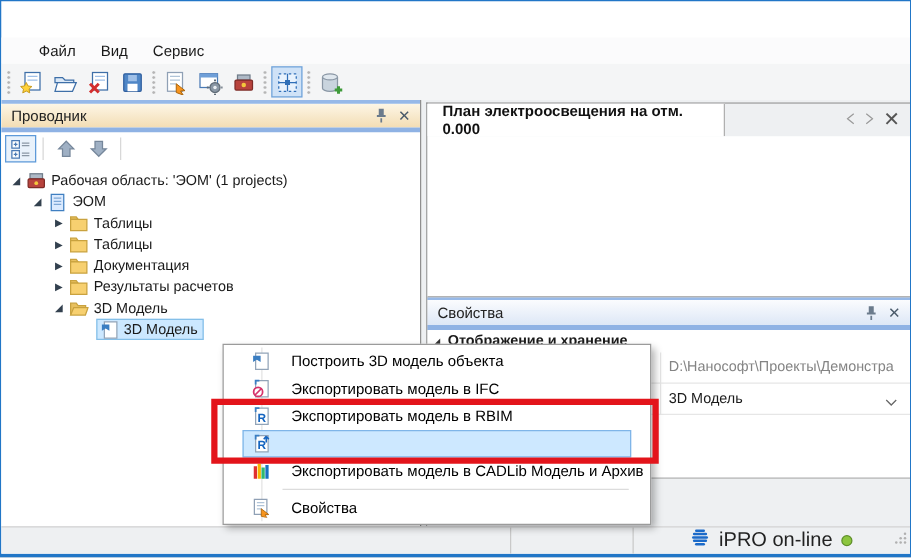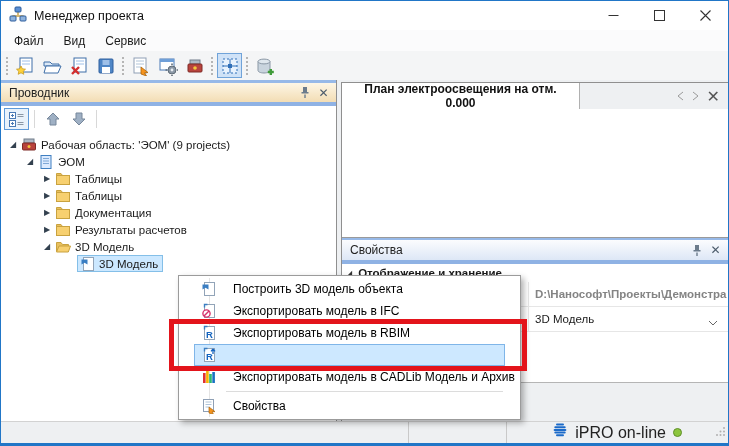--- a/index.html
+++ b/index.html
@@ -8,21 +8,21 @@
   .window *{box-sizing:border-box;}
 
   
   .titlebar{position:absolute;left:0;top:0;width:100%;height:29px;background:#fff;
             display:flex;align-items:center;padding-left:8px;gap:7px;font-size:12.5px;color:#111;}
   .wincontrols{margin-left:auto;display:flex;height:100%;}
   .wbtn{width:46px;height:100%;display:flex;align-items:center;justify-content:center;}
 
   
   .menubar{position:absolute;left:0;top:29px;width:100%;height:21px;background:#fbfbfc;
-           display:flex;align-items:center;padding-left:3px;font-size:12px;color:#1a1a1a;}
+           display:flex;align-items:center;padding-left:20px;font-size:12px;color:#1a1a1a;}
   .mnu{padding:2px 10px;}
 
   
   .toolbar{position:absolute;left:0;top:50px;width:100%;height:29px;background:#f4f5f6;
            display:flex;align-items:center;padding-left:2px;}
   .tgrip{width:4px;height:20px;margin:0 2px;
          background-image:radial-gradient(#b5b5b5 1px,transparent 1.2px);background-size:4px 4px;}
   .tbtn{width:25px;height:25px;display:flex;align-items:center;justify-content:center;
         border:1px solid transparent;margin:0 1px;}
   .tbtn.pressed{background:#cfe2f7;border-color:#70a3d9;}
@@ -51,32 +51,32 @@
   .ticon{width:17px;height:16px;display:flex;align-items:center;justify-content:center;margin-right:4px;flex:none;}
   .lv0{padding-left:5px;} .lv1{padding-left:22px;} .lv2{padding-left:39px;} .lv3{padding-left:76px;}
   .selbox{display:flex;align-items:center;height:17px;background:#cce8ff;border:1px solid #84bfe8;padding:0 4px 0 1px;}
   .selbox .ticon{margin-right:3px;}
 
   
   .right{position:absolute;left:340px;right:0;top:2px;bottom:0;display:flex;flex-direction:column;
          background:#eef0f2;border-left:1px solid #8f8f8f;border-top:1px solid #8f8f8f;}
   .tabbar{height:26px;display:flex;align-items:stretch;background:#eef0f2;}
   .tab{width:238px;background:#fff;display:flex;align-items:center;padding:0 12px;
-       font-weight:bold;font-size:12px;color:#111;border-right:1px solid #b0b0b0;text-align:center;}
+       font-weight:bold;font-size:12px;color:#111;border-right:1px solid #b0b0b0;}
   .tabbtns{margin-left:auto;display:flex;align-items:center;gap:8px;padding-right:8px;}
   .drawing{height:129px;background:#fff;border-bottom:1px solid #9a9a9a;}
 
   .pbody{flex:1;background:#fff;display:flex;flex-direction:column;font-size:11.5px;color:#1a1a1a;}
   .psec{height:18px;display:flex;align-items:center;gap:6px;padding-left:4px;font-weight:bold;}
   .psec .tri{font-size:8px;color:#333;}
   .prows{position:relative;}
   .vdiv{position:absolute;left:186px;top:0;bottom:0;width:1px;background:#e6e6e6;}
   .prow{height:25px;display:flex;align-items:center;border-bottom:1px solid #e6e6e6;
         padding-left:193px;position:relative;white-space:nowrap;overflow:hidden;}
-  .pval-gray{color:#848484;font-weight:bold;}
+  .pval-gray{color:#848484;}
   .combo-chev{position:absolute;right:10px;top:9px;}
   .pfill{flex:1;background:#fff;}
   .pgray{height:39px;background:#eef0f2;border-top:1px solid #b5b5b5;}
 
   
   .ctxmenu{position:absolute;left:177px;top:274px;width:343px;z-index:30;background:#fff;
            border:1px solid #9b9b9b;box-shadow:3px 3px 6px rgba(0,0,0,.3);padding:2px 15px;}
   .gutterline{position:absolute;left:30px;top:2px;bottom:2px;width:1px;background:#e4e4e4;}
   .mitem{height:22px;display:flex;align-items:center;position:relative;}
   .mico{width:30px;align-self:stretch;display:flex;align-items:center;justify-content:center;flex:none;}
@@ -96,48 +96,20 @@
   .scell-b{width:98px;border-right:1px solid #c9c9c9;}
   .scell-c{flex:1;display:flex;align-items:center;justify-content:flex-end;gap:7px;padding-right:46px;}
   .greendot{width:9px;height:9px;border-radius:50%;background:#8cc63e;border:1px solid #5f8f2a;}
   .grip{position:absolute;right:2px;bottom:2px;}
 </style>
 </head>
 <body>
 
 <div class="window">
 
-  <div class="titlebar">
-    <span>
-      <svg width="18" height="16" viewBox="0 0 18 16">
-        <path d="M9 5 v4 M4 12 v-2 h10 v2" stroke="#c79f45" fill="none" stroke-width="1.4"></path>
-        <rect x="6" y="1" width="6" height="5" rx="1" fill="#5b8fd4" stroke="#2e5e9e"></rect>
-        <rect x="1" y="10" width="6" height="5" rx="1" fill="#8fb3dd" stroke="#2e5e9e"></rect>
-        <rect x="11" y="10" width="6" height="5" rx="1" fill="#8fb3dd" stroke="#2e5e9e"></rect>
-      </svg>
-    </span>
-    <span>Менеджер проекта</span>
-    <div class="wincontrols">
-      <div class="wbtn">
-        <svg width="11" height="11">
-            <line x1="0.5" y1="5.5" x2="10.5" y2="5.5" stroke="#333" stroke-width="1"></line>
-          </svg>
-      </div>
-      <div class="wbtn">
-        <svg width="11" height="11">
-            <rect x="0.5" y="0.5" width="10" height="10" fill="none" stroke="#333"></rect>
-          </svg>
-      </div>
-      <div class="wbtn">
-        <svg width="11" height="11">
-            <path d="M0.5 0.5 L10.5 10.5 M10.5 0.5 L0.5 10.5" stroke="#333" stroke-width="1.1"></path>
-          </svg>
-      </div>
-    </div>
-  </div>
 
   <div class="menubar">
     <span class="mnu">Файл</span>
     <span class="mnu">Вид</span>
     <span class="mnu">Сервис</span>
   </div>
 
   <div class="toolbar">
     <span class="tgrip"></span>
     <div class="tbtn">
@@ -250,21 +222,21 @@
       <div class="tree">
         <div class="trow lv0">
           <span class="twisty">◢</span>
           <span class="ticon">
             <svg width="16" height="16" viewBox="0 0 16 16">
               <rect x="3" y="2" width="10" height="4" fill="#aeb9c6" stroke="#707d8a"></rect>
               <rect x="1.5" y="6" width="13" height="7" rx="1" fill="#b8433d" stroke="#7e2b27"></rect>
               <circle cx="8" cy="9.5" r="1.5" fill="#f3c73c"></circle>
             </svg>
           </span>
-          <span>Рабочая область: 'ЭОМ' (9 projects)</span>
+          <span>Рабочая область: 'ЭОМ' (1 projects)</span>
         </div>
         <div class="trow lv1">
           <span class="twisty">◢</span>
           <span class="ticon">
             <svg width="16" height="16" viewBox="0 0 16 16">
               <rect x="3" y="1.5" width="10" height="13" fill="#dbeafe" stroke="#3f7fc1"></rect>
               <path d="M5 4.5 h6 M5 7 h6 M5 9.5 h6" stroke="#7fa8d6"></path>
             </svg>
           </span>
           <span>ЭОМ</span>

